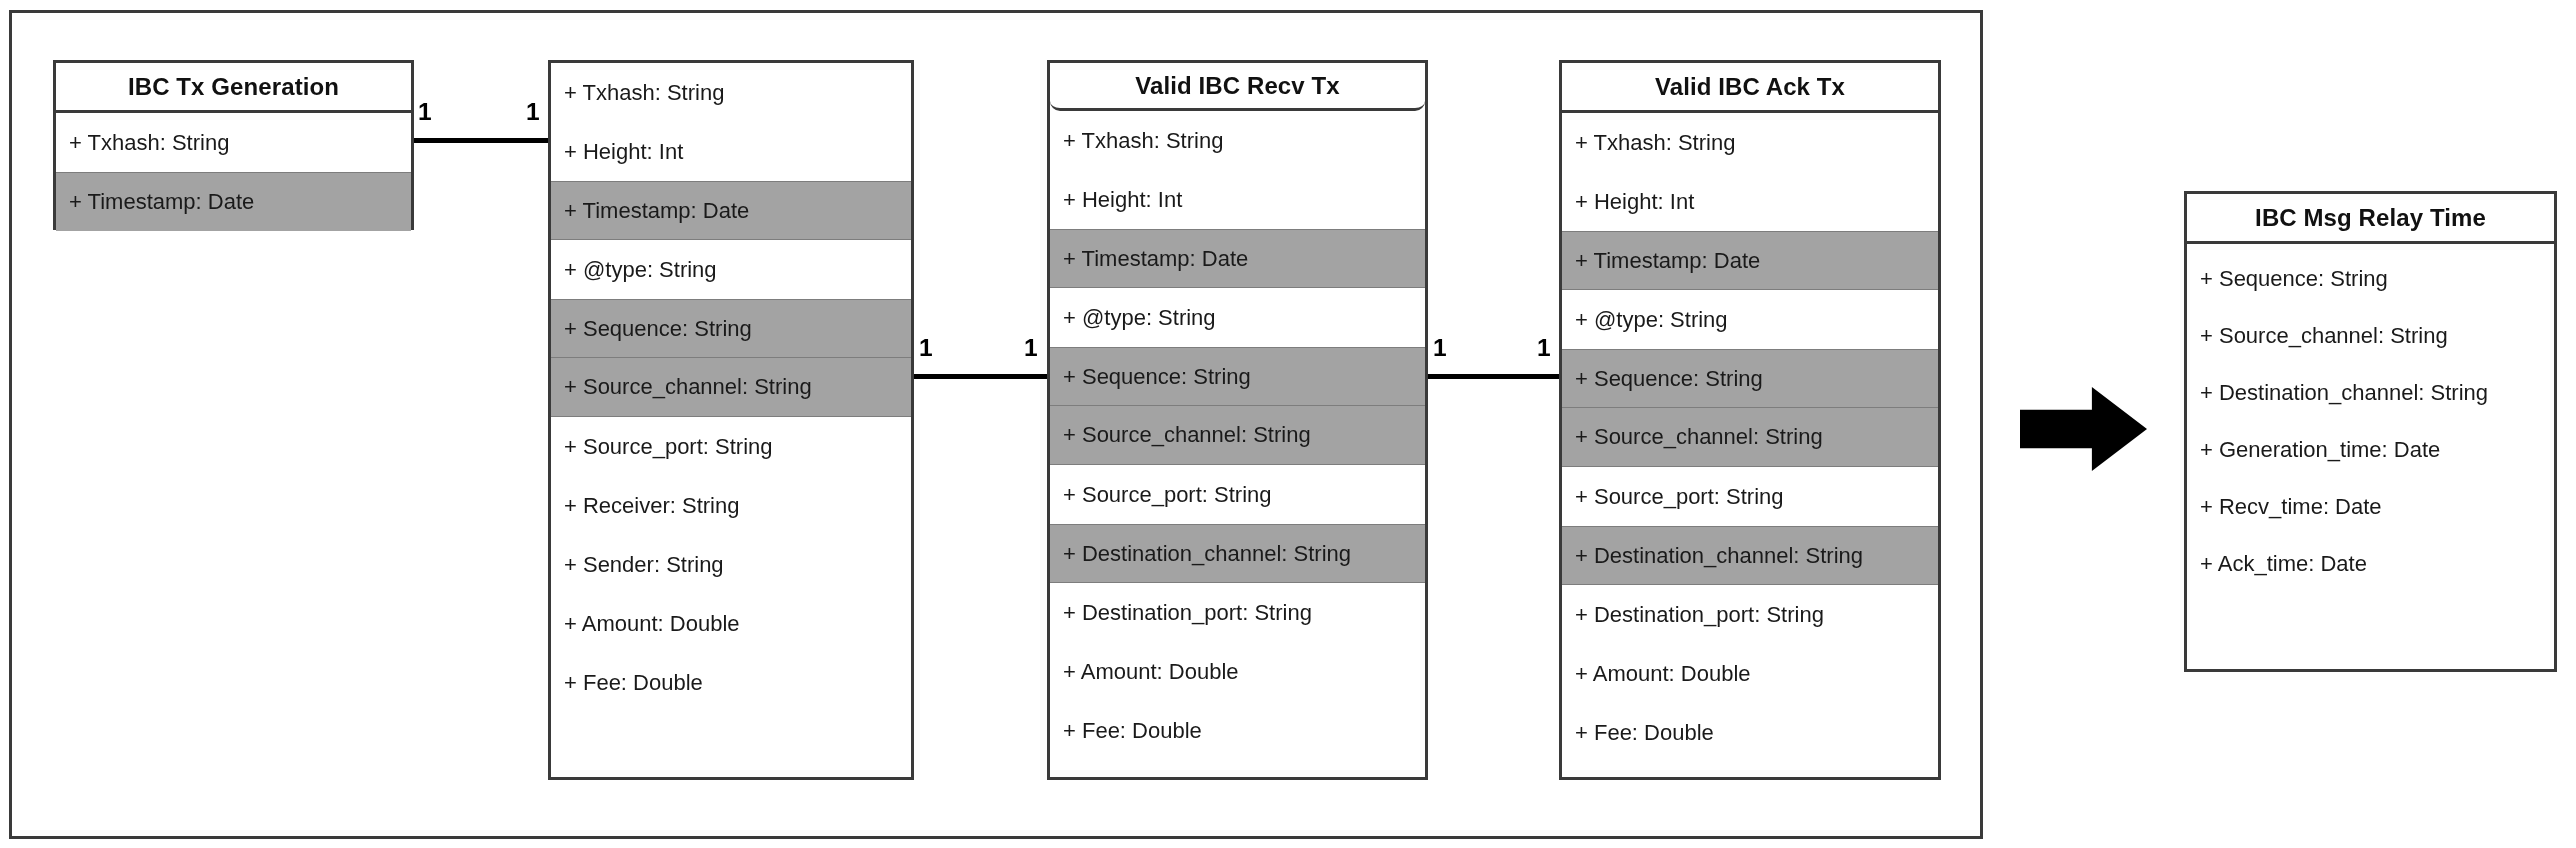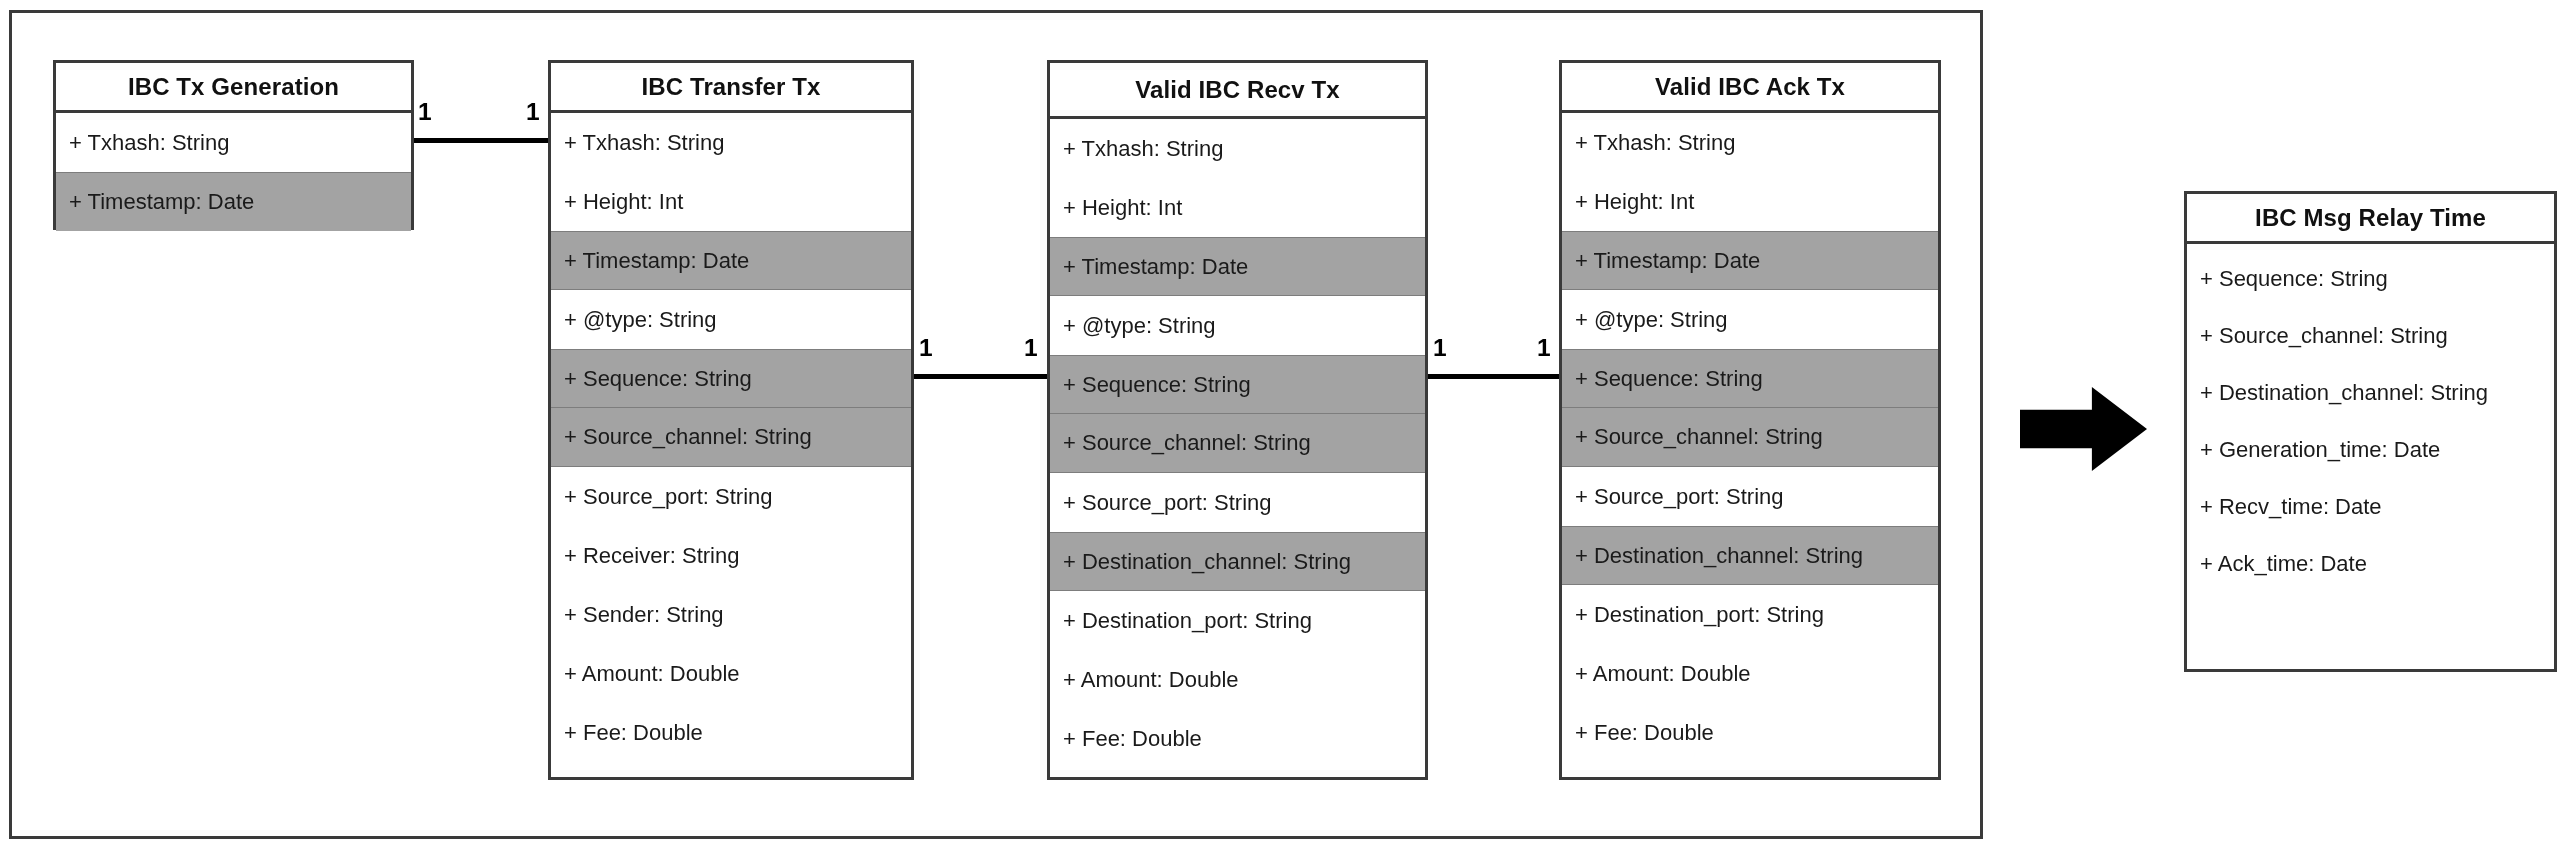--- a/index.html
+++ b/index.html
@@ -119,38 +119,37 @@
 
   <div class="uml-class" style="left:53px; top:60px; width:361px; height:170px;">
     <div class="uml-title" style="height:50px;">IBC Tx Generation</div>
     <div class="uml-attrs">
       <div class="uml-attr" style="height:59px;">+ Txhash: String</div>
       <div class="uml-attr hl sep-top" style="height:59px;">+ Timestamp: Date</div>
     </div>
   </div>
 
   <div class="uml-class" style="left:548px; top:60px; width:366px; height:720px;">
-    <div class="uml-title" style="height:50px;">IBC Transfer Tx</div>
     <div class="uml-attrs">
       <div class="uml-attr" style="height:59px;">+ Txhash: String</div>
       <div class="uml-attr" style="height:59px;">+ Height: Int</div>
       <div class="uml-attr hl sep-top sep-bottom" style="height:59px;">+ Timestamp: Date</div>
       <div class="uml-attr" style="height:59px;">+ @type: String</div>
       <div class="uml-attr hl sep-top sep-bottom" style="height:59px;">+ Sequence: String</div>
       <div class="uml-attr hl sep-bottom" style="height:59px;">+ Source_channel: String</div>
       <div class="uml-attr" style="height:59px;">+ Source_port: String</div>
       <div class="uml-attr" style="height:59px;">+ Receiver: String</div>
       <div class="uml-attr" style="height:59px;">+ Sender: String</div>
       <div class="uml-attr" style="height:59px;">+ Amount: Double</div>
       <div class="uml-attr" style="height:59px;">+ Fee: Double</div>
     </div>
   </div>
 
   <div class="uml-class" style="left:1047px; top:60px; width:381px; height:720px;">
-    <div class="uml-title" style="height:56px;">Valid IBC Recv Tx</div>
+    <div class="uml-title" style="height:48px;border-radius:10px;">Valid IBC Recv Tx</div>
     <div class="uml-attrs">
       <div class="uml-attr" style="height:59px;">+ Txhash: String</div>
       <div class="uml-attr" style="height:59px;">+ Height: Int</div>
       <div class="uml-attr hl sep-top sep-bottom" style="height:59px;">+ Timestamp: Date</div>
       <div class="uml-attr" style="height:59px;">+ @type: String</div>
       <div class="uml-attr hl sep-top sep-bottom" style="height:59px;">+ Sequence: String</div>
       <div class="uml-attr hl sep-bottom" style="height:59px;">+ Source_channel: String</div>
       <div class="uml-attr" style="height:59px;">+ Source_port: String</div>
       <div class="uml-attr hl sep-top sep-bottom" style="height:59px;">+ Destination_channel: String</div>
       <div class="uml-attr" style="height:59px;">+ Destination_port: String</div>

